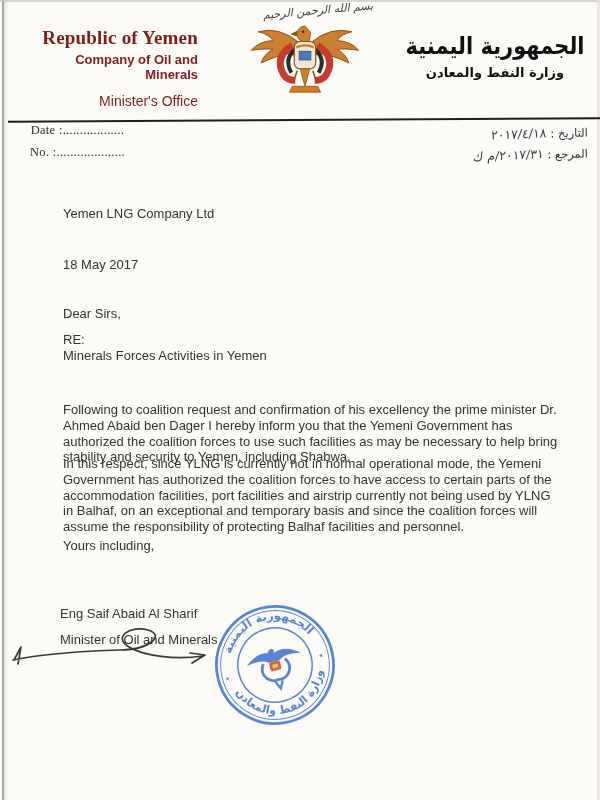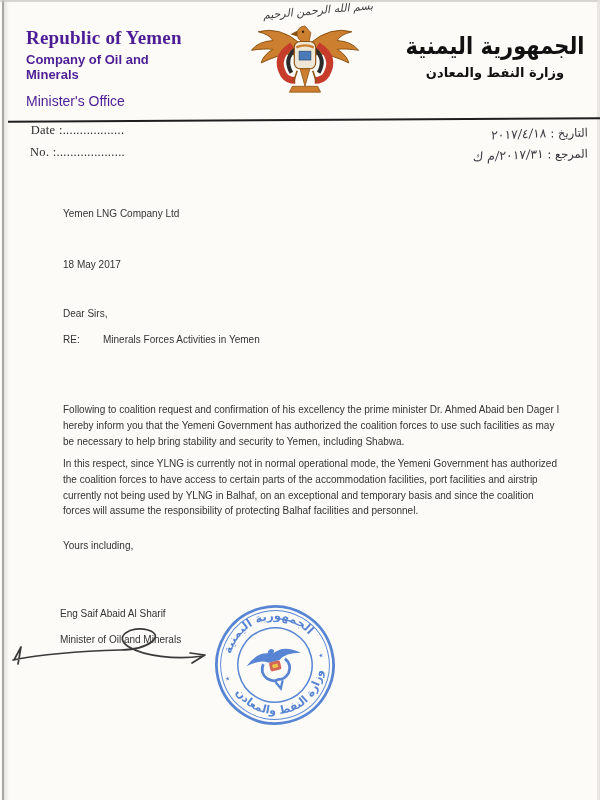--- a/index.html
+++ b/index.html
@@ -11,21 +11,21 @@
   .page{
     position:absolute;left:0;top:0;width:600px;height:800px;
     background:#fcfbf8;
   }
   .edge-left{position:absolute;left:2px;top:0;width:2px;height:800px;background:#8e8b86;opacity:.75;}
   .edge-left-soft{position:absolute;left:4px;top:0;width:5px;height:800px;background:linear-gradient(90deg,#d8d5d0,rgba(255,255,255,0));opacity:.6;}
   .edge-top{position:absolute;left:0;top:0;width:600px;height:2px;background:#c9c6c1;opacity:.7;}
   .edge-right{position:absolute;right:0;top:0;width:3px;height:800px;background:#e4e1dc;opacity:.8;}
 
   
-  .hdr-left{position:absolute;left:26px;top:27px;width:172px;text-align:left;color:#4c1d95;}
+  .hdr-left{position:absolute;left:26px;top:27px;width:172px;text-align:right;color:#7f1d1d;}
   .hdr-left .l1{font-family:"Liberation Serif",serif;font-weight:bold;font-size:19px;letter-spacing:.2px;}
   .hdr-left .l2{font-family:"Liberation Sans",sans-serif;font-weight:bold;font-size:13px;margin-top:3px;}
   .hdr-left .l3{font-family:Liberation Sans, sans-serif;font-size:14px;margin-top:11px;}
 
   .bismillah{
     position:absolute;left:248px;top:4px;width:140px;text-align:center;
     font-family:"DejaVu Sans",sans-serif;font-style:italic;font-size:11px;color:#3c3c3c;
     transform:rotate(-5deg);
   }
   .emblem{position:absolute;left:246px;top:22px;width:118px;height:76px;}
@@ -40,25 +40,25 @@
 
   
   .ref-en{position:absolute;left:30px;top:123px;font-family:"Liberation Serif",serif;font-size:12.5px;color:#2c2c2c;}
   .ref-en .row{margin-bottom:7px;letter-spacing:.3px;text-align:center;}
   .ref-ar{position:absolute;right:12px;top:126px;text-align:right;direction:rtl;
     font-family:"DejaVu Sans",sans-serif;font-size:11.5px;color:#33333a;}
   .ref-ar .row{margin-bottom:6px;transform:rotate(-1.5deg);}
   .hand{color:#3f3f48;font-size:12.5px;letter-spacing:1px;display:inline-block;transform:skewX(-6deg) rotate(-1deg);}
 
   
-  .body-text{position:absolute;left:63px;width:500px;color:#333;font-size:10px;line-height:15.8px;}
+  .body-text{position:absolute;left:63px;width:500px;color:#333;font-size:13px;line-height:15.8px;}
   .recipient{top:206px;}
   .ldate{top:257px;}
   .salutation{top:306px;}
-  .re-line{top:332px;display:flex;}
+  .re-line{top:332px;display:flex;flex-direction:column;}
   .re-line .re-label{width:40px;}
   .para1{top:402px;}
   .para2{top:456px;}
   .closing{top:538px;}
   .sig-name{top:606px;left:60px;}
   .sig-title{top:632px;left:60px;}
 
   .signature{position:absolute;left:4px;top:616px;width:234px;height:62px;}
   .stamp{position:absolute;left:206px;top:600px;width:138px;height:130px;opacity:.92;}
 </style>

